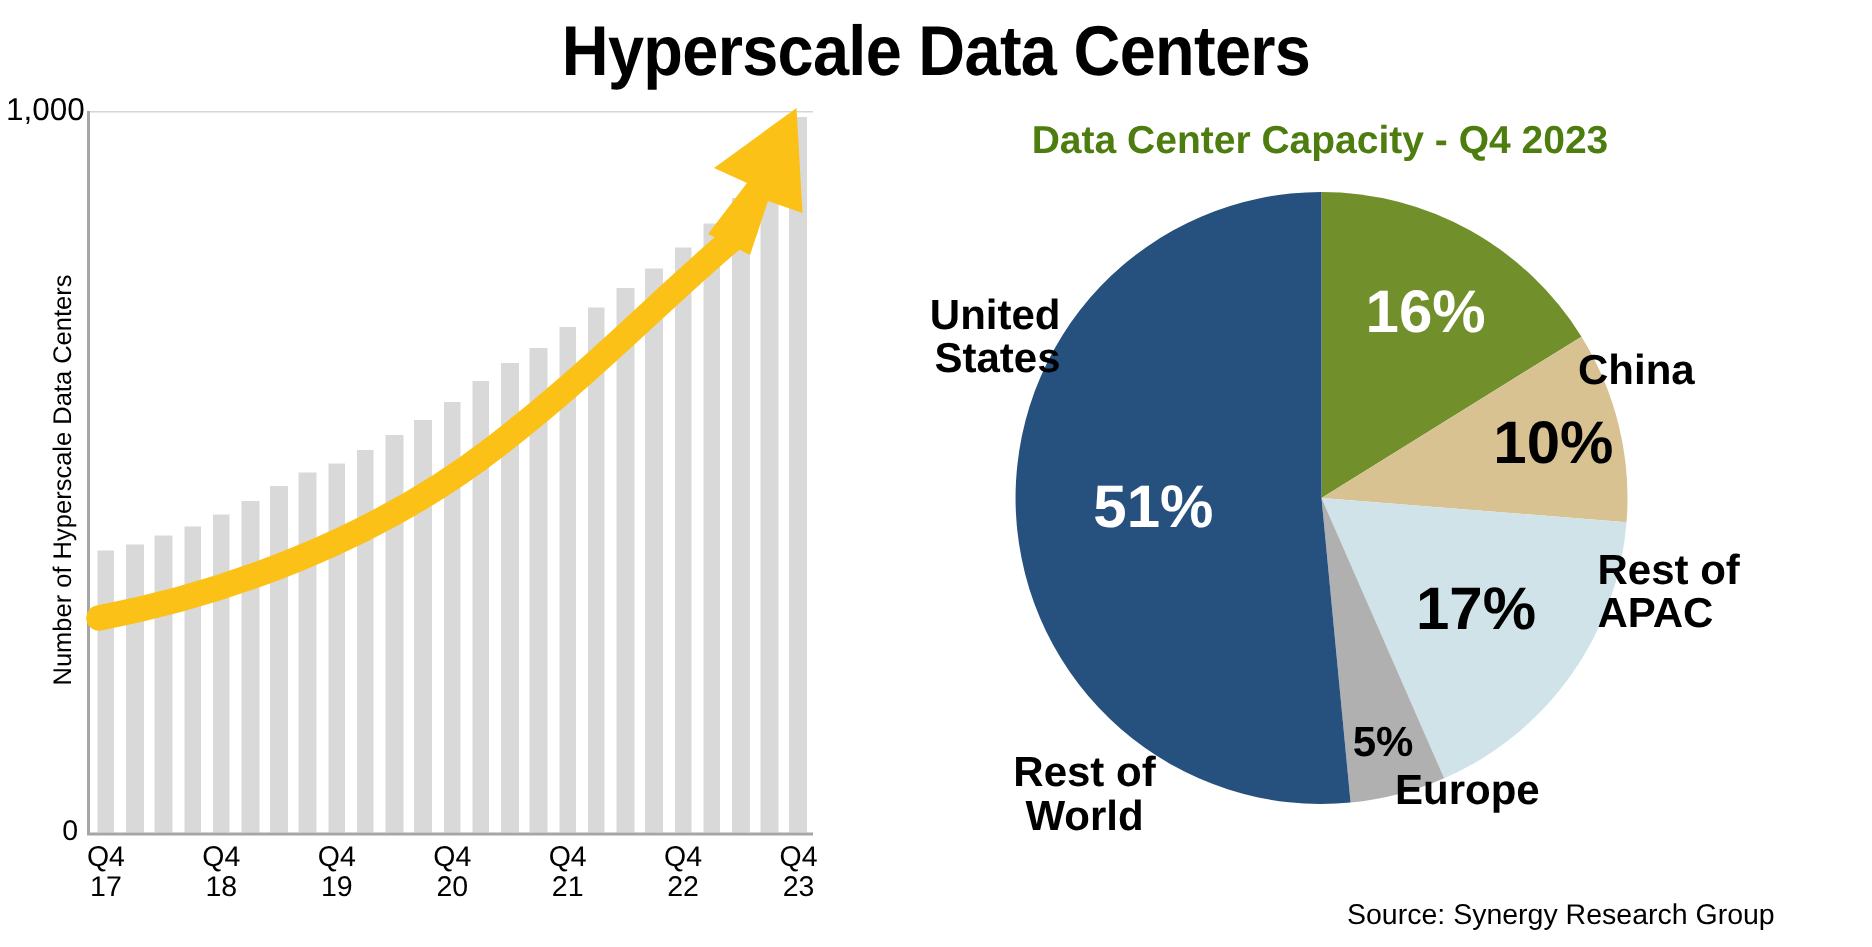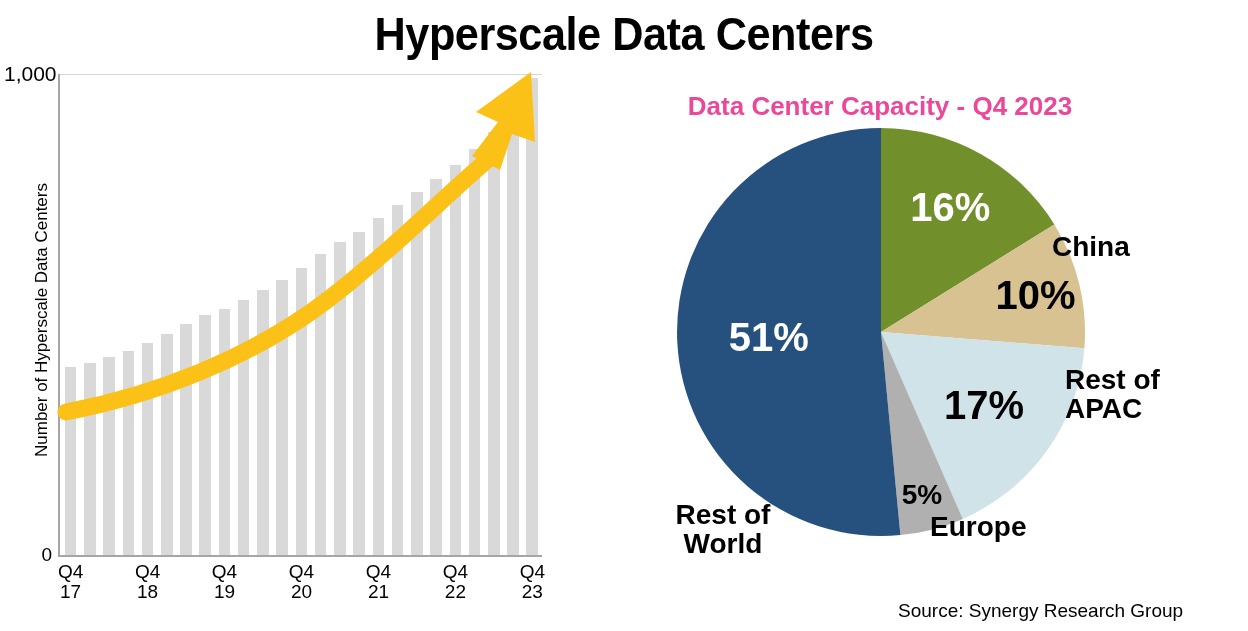--- a/index.html
+++ b/index.html
@@ -169,23 +169,22 @@
     height: 571px;
   }
   #pie-title {
     position: absolute;
     left: 0;
     top: 18px;
     width: 560px;
     text-align: center;
     font-size: 26px;
     font-weight: bold;
-    color: #ec4899;
-    white-space: nowrap;
-    margin-top: 13px;
+    color: #4d7c0f;
+    white-space: nowrap;
   }
   #pie-svg {
     position: absolute;
     left: 0;
     top: 0;
     width: 648px;
     height: 571px;
   }
   .pie-pct {
     font-family: "Liberation Sans", sans-serif;
@@ -387,20 +386,24 @@
         </g>
       <g id="pie-value-labels">
           <text x="350.4" y="161.2" text-anchor="middle" class="pie-pct" fill="#ffffff">16%</text>
           <text x="435.6" y="248.5" text-anchor="middle" class="pie-pct" fill="#000000">10%</text>
           <text x="384.0" y="359.4" text-anchor="middle" class="pie-pct" fill="#000000">17%</text>
           <text x="322.0" y="444.0" text-anchor="middle" class="pie-pct small" fill="#000000">5%</text>
           <text x="168.9" y="291.3" text-anchor="middle" class="pie-pct" fill="#ffffff">51%</text>
         </g>
     </svg>
 
+    <div class="pie-label" id="label-united-states">
+      <span>United</span><br>
+      <span>States</span>
+    </div>
 
     <div class="pie-label" id="label-china">China</div>
 
     <div class="pie-label" id="label-rest-apac">
       <span>Rest of</span><br>
       <span>APAC</span>
     </div>
 
     <div class="pie-label" id="label-europe">Europe</div>
 

